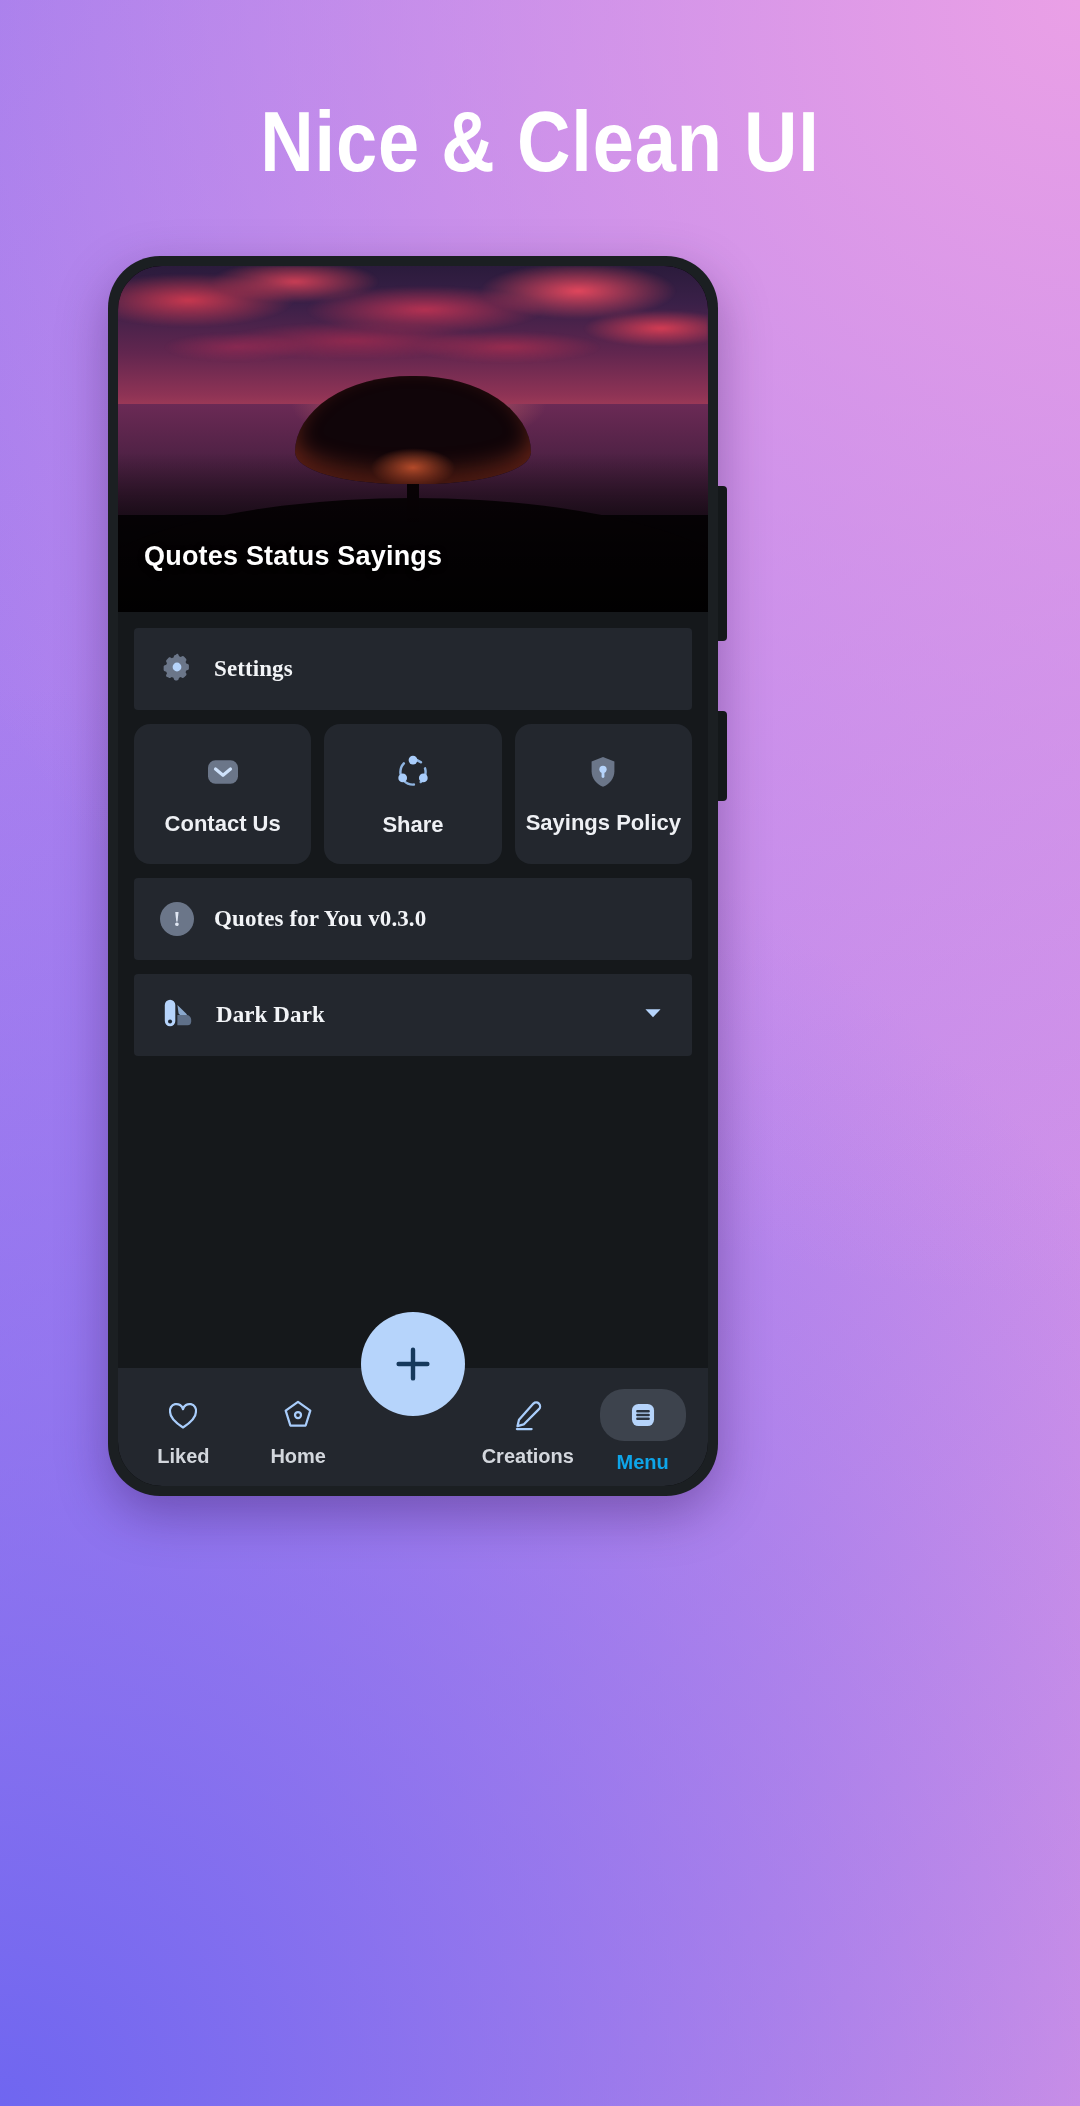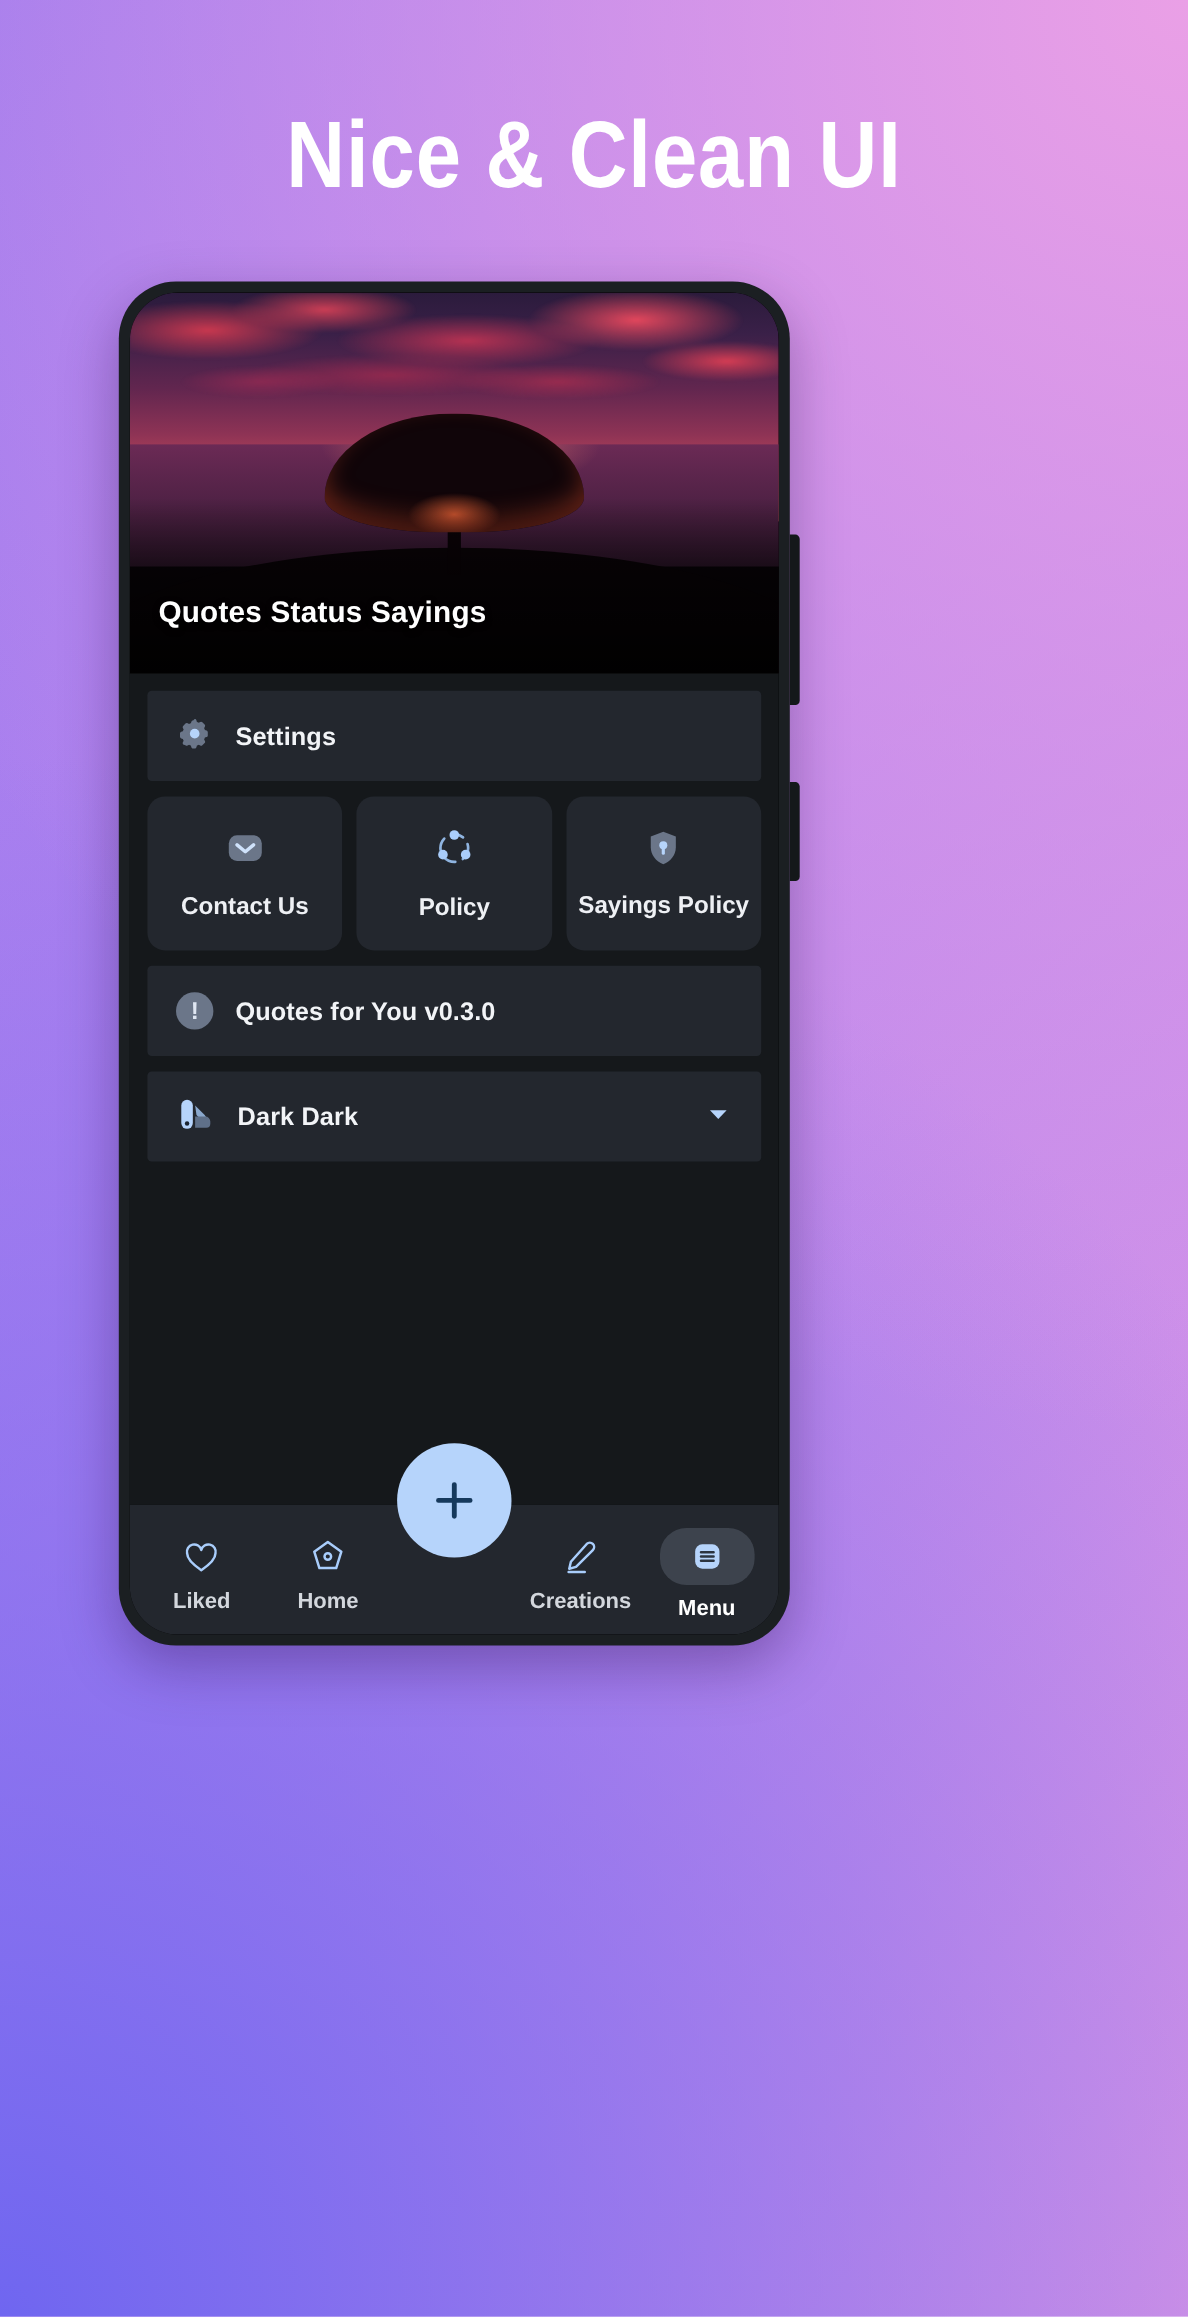--- a/index.html
+++ b/index.html
@@ -179,20 +179,21 @@
     padding: 16px 16px 0 16px;
     display: flex;
     flex-direction: column;
     gap: 14px;
     overflow: hidden;
   }
 
   .card {
     background: #23272e;
     border-radius: 4px;
+    font-family: Liberation Serif, serif;
   }
 
   .row-card {
     display: flex;
     align-items: center;
     gap: 20px;
     padding: 0 26px;
     height: 82px;
   }
   .row-label {
@@ -275,21 +276,21 @@
     align-items: center;
     gap: 10px;
     padding-top: 8px;
   }
   .nav-item.spacer { visibility: hidden; }
   .nav-label {
     color: #d3d7dd;
     font-size: 20px;
     font-weight: 700;
   }
-  .nav-item.active .nav-label { color: #ffffff; }
+  .nav-item.active .nav-label { color: #0ea5e9; }
   .nav-pill {
     background: #3d434d;
     border-radius: 24px;
     padding: 6px 26px;
     display: flex;
     align-items: center;
     justify-content: center;
   }
   .nav-icon-holder {
     height: 40px;
@@ -350,21 +351,21 @@
 
         <div class="tile">
           <span class="icon">
             <svg width="42" height="42" viewBox="0 0 24 24">
               <circle cx="12" cy="12" r="7.2" fill="none" stroke="#8fb4e0" stroke-width="1.4" stroke-dasharray="6.5 4.2" stroke-linecap="round"></circle>
               <circle cx="12" cy="5.2" r="2.5" fill="#a9cdfb"></circle>
               <circle cx="6.1" cy="15.4" r="2.5" fill="#a9cdfb"></circle>
               <circle cx="17.9" cy="15.4" r="2.5" fill="#a9cdfb"></circle>
             </svg>
           </span>
-          <span class="tile-label">Policy</span>
+          <span class="tile-label">Share</span>
         </div>
 
         <div class="tile">
           <span class="icon">
             <svg width="38" height="38" viewBox="0 0 24 24">
               <path fill="#6b7689" d="M12 2.6 19.2 5.4v6.1c0 4.4-3 8.2-7.2 9.8-4.2-1.6-7.2-5.4-7.2-9.8V5.4z"></path>
               <circle cx="12" cy="10.3" r="2.3" fill="#b6d4fb"></circle>
               <rect x="11.1" y="11.4" width="1.8" height="4.4" rx="0.9" fill="#b6d4fb"></rect>
             </svg>
           </span>

